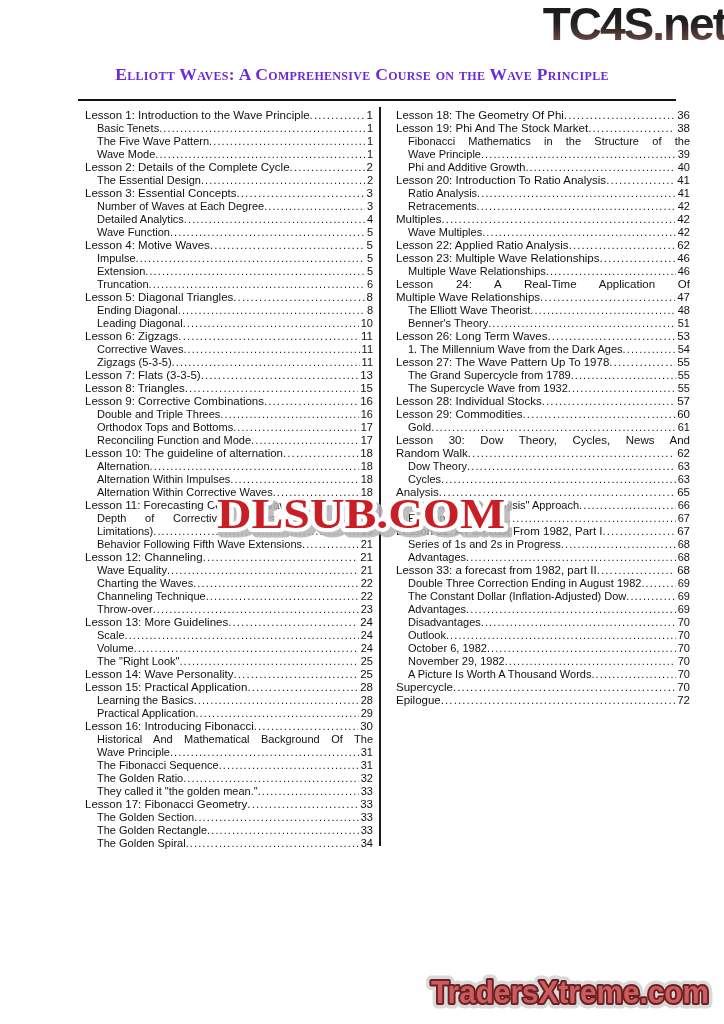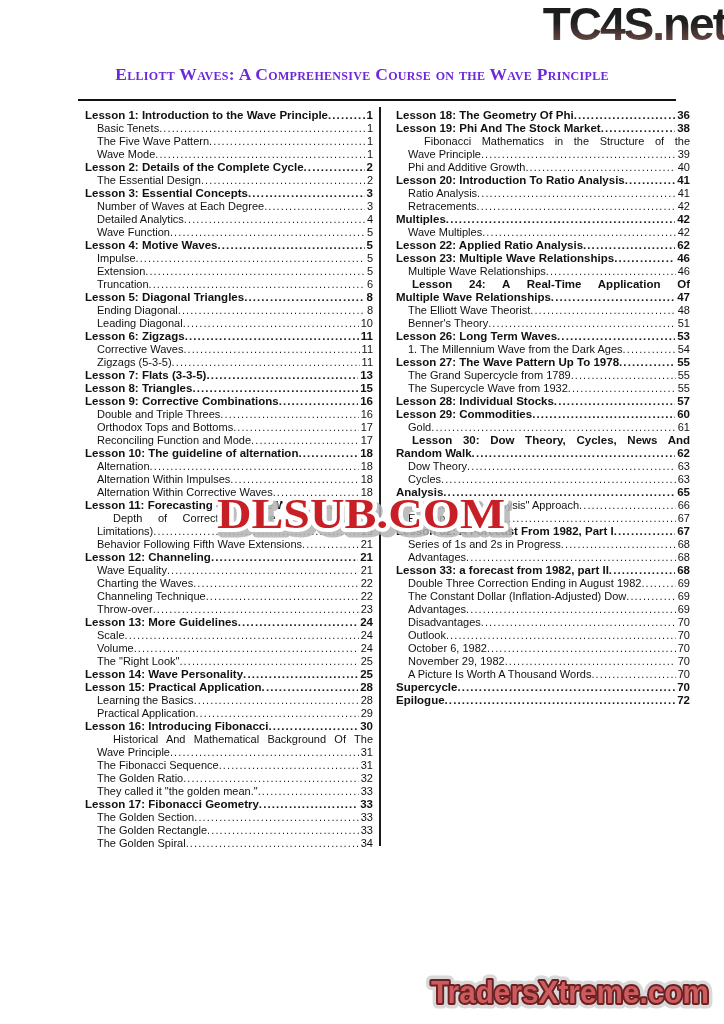--- a/index.html
+++ b/index.html
@@ -41,28 +41,27 @@
   .col-divider {
     position:absolute; left:379px; top:107px;
     width:2px; height:739px; background:#1a1a1a;
   }
 
   
   .col { position:absolute; top:109px; }
   .col-left  { left:85px;  width:288px; }
   .col-right { left:396px; width:294px; }
 
-  .entry.h { font-weight:700; font-size:11.5px; }
+  .entry.h { font-weight:400; font-size:11.5px; }
   .entry.s { font-size:11px; padding-left:12px; }
 
   .jline {
     height:13px; line-height:13px; overflow:hidden;
     text-align:justify; text-align-last:justify;
     white-space:nowrap;
-    margin-left:16px;
   }
   .line { display:flex; height:13px; line-height:13px; align-items:flex-end; }
   .t  { white-space:nowrap; }
   .leader { flex:1 1 auto; overflow:hidden; min-width:6px; white-space:nowrap; }
   .leader::after {
     content:"..........................................................................................................................";
     letter-spacing:1.1px; color:#1c1c1c;
   }
   .pg { white-space:nowrap; padding-left:2px; }
 

